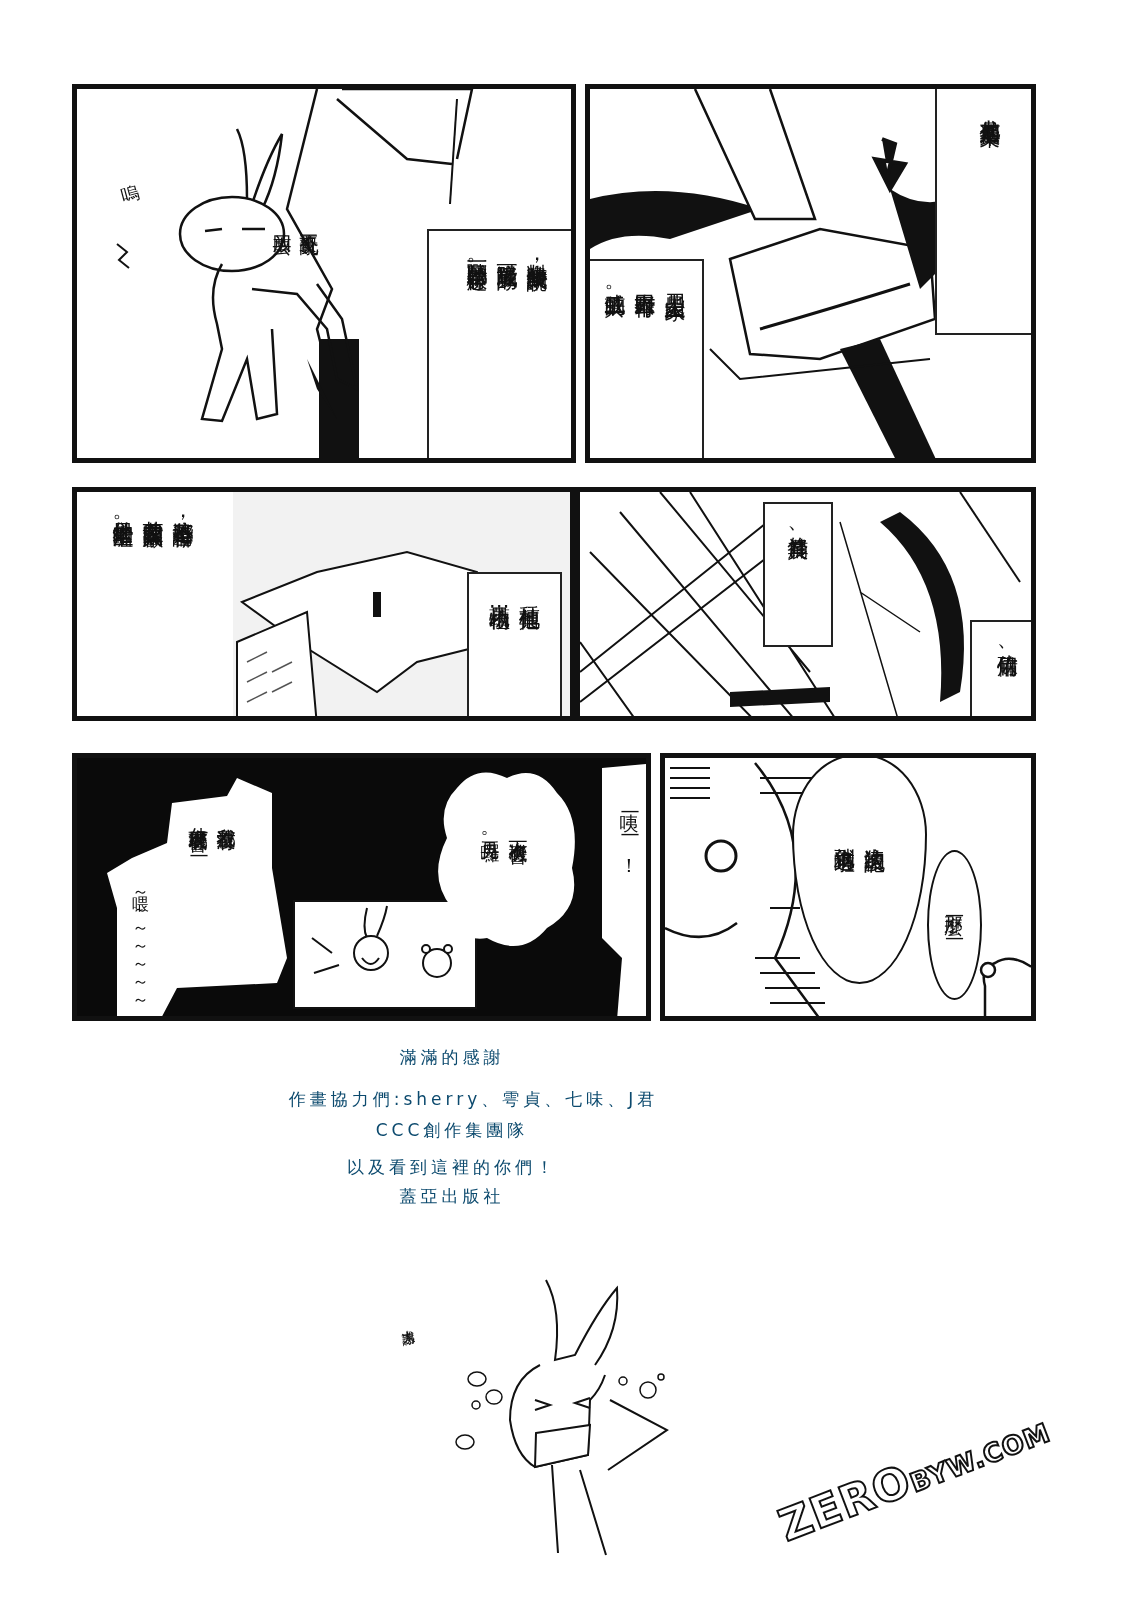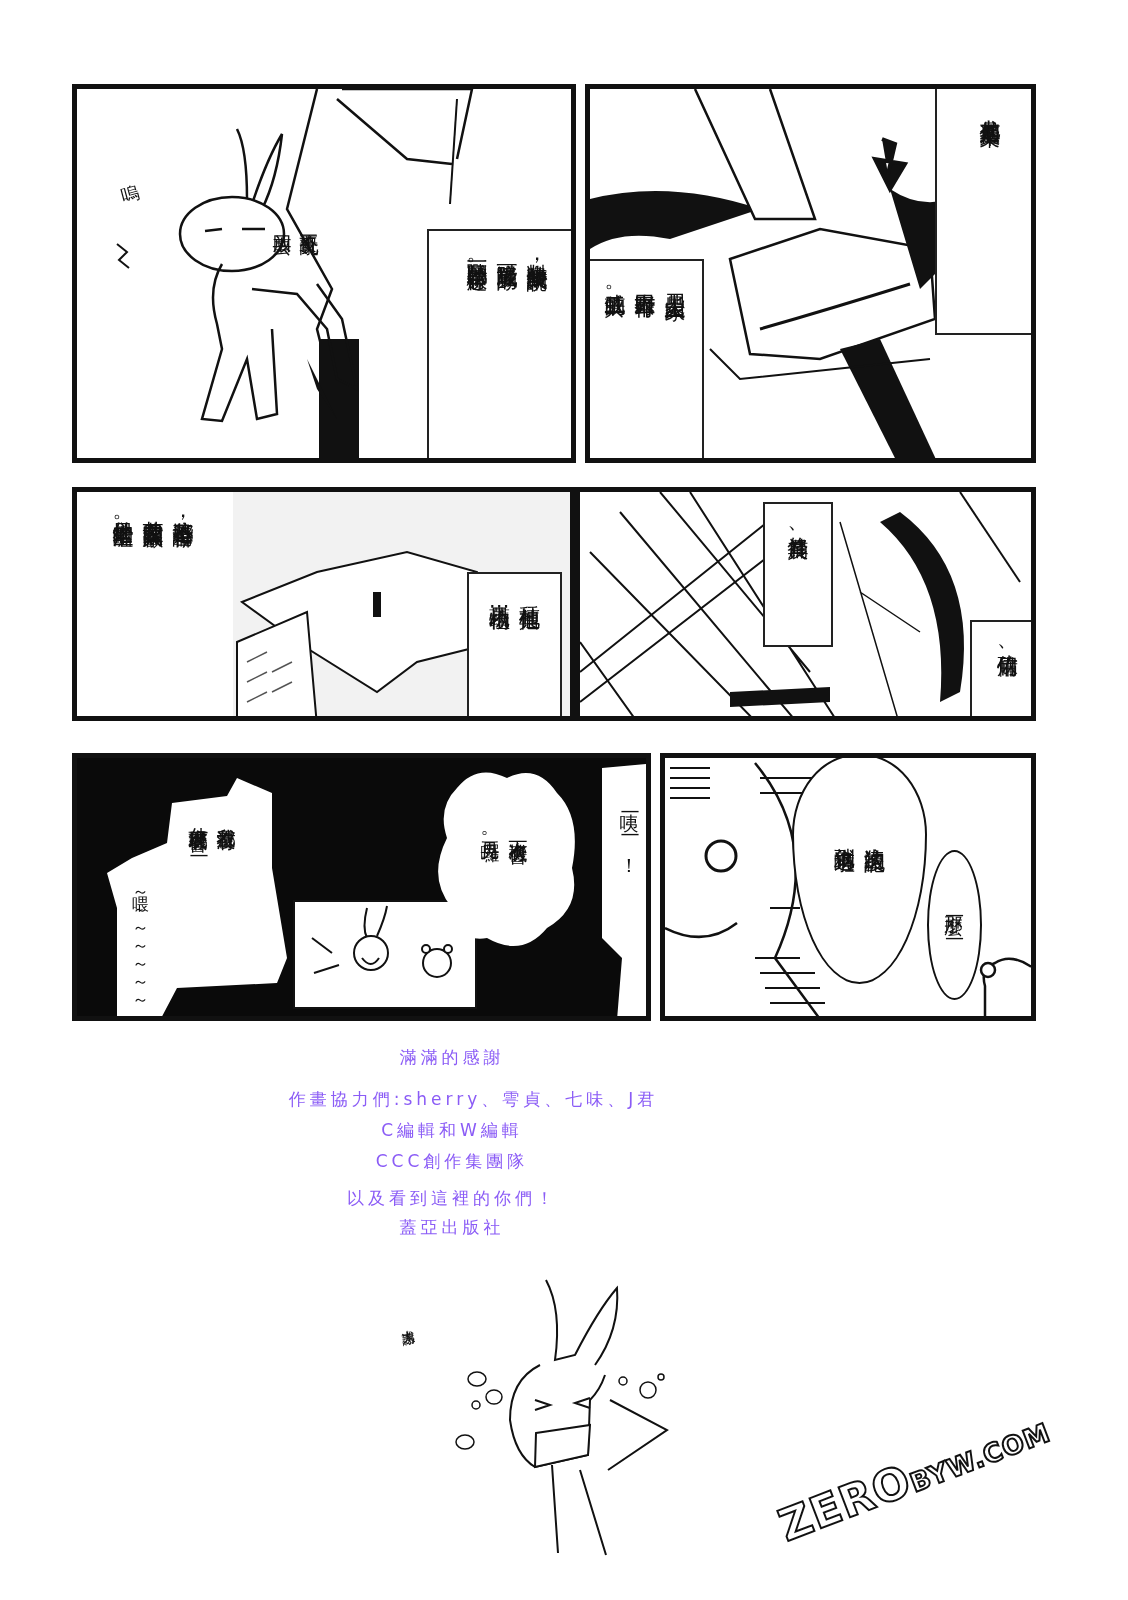--- a/index.html
+++ b/index.html
@@ -27,21 +27,21 @@
     position: absolute; background: #fff; border: 2.5px solid #111; border-radius: 50%;
     display: flex; justify-content: center; align-items: center;
   }
   .free-text { position: absolute; }
 
   .art { position: absolute; }
   svg { display: block; }
 
   .credits {
     position: absolute; left: 0; width: 904px; text-align: center;
-    font-family: "DejaVu Sans", sans-serif; font-size: 17px; letter-spacing: 4px; color: #8b5cf6;
+    font-family: "DejaVu Sans", sans-serif; font-size: 17px; letter-spacing: 4px; color: #0c4a6e;
   }
   .credits .line { height: 29px; line-height: 29px; }
 
   .watermark {
     position: absolute; left: 790px; top: 1500px;
     transform: rotate(-21deg); transform-origin: left bottom;
     font-family: "DejaVu Sans", sans-serif; font-weight: bold; font-size: 44px;
     color: #fff; -webkit-text-stroke: 2px #111; letter-spacing: 1px;
   }
   .watermark .small { font-size: 26px; }
@@ -188,21 +188,20 @@
 就到這邊啦！</div>
   </div>
   <div class="bubble" style="left:262px; top:92px; width:55px; height:150px; border-radius:50%;">
     <div class="vtext" style="font-size:19px;">那麼——</div>
   </div>
 </div>
 
 <div class="credits" style="top:1043px;">
   <div class="line" style="margin-bottom:13px;">滿滿的感謝</div>
   <div class="line" style="margin-bottom:2px;padding-left:43px;">作畫協力們:sherry、雩貞、七味、J君</div>
-  <div class="line" style="margin-bottom:2px;">C編輯和W編輯</div>
   <div class="line" style="margin-bottom:8px;">CCC創作集團隊</div>
   <div class="line">以及看到這裡的你們！</div>
   <div class="line" style="margin-bottom:2px;">蓋亞出版社</div>
 </div>
 
 <svg class="art" width="300" height="300" style="left:370px; top:1270px;">
   <path d="M176 10 Q192 40 185 90 L205 85 Q228 40 247 18 Q250 60 225 95" fill="none" stroke="#111" stroke-width="2"></path>
   <path d="M170 95 Q140 110 140 150 Q145 185 165 197 L218 185 L220 130 Q230 120 235 105" fill="none" stroke="#111" stroke-width="2"></path>
   <path d="M166 163 L220 155 L218 185 L165 197 Z" fill="#fff" stroke="#111" stroke-width="2"></path>
   <path d="M165 130 l15 5 -15 5 M220 128 l-15 5 15 5" fill="none" stroke="#111" stroke-width="2"></path>

